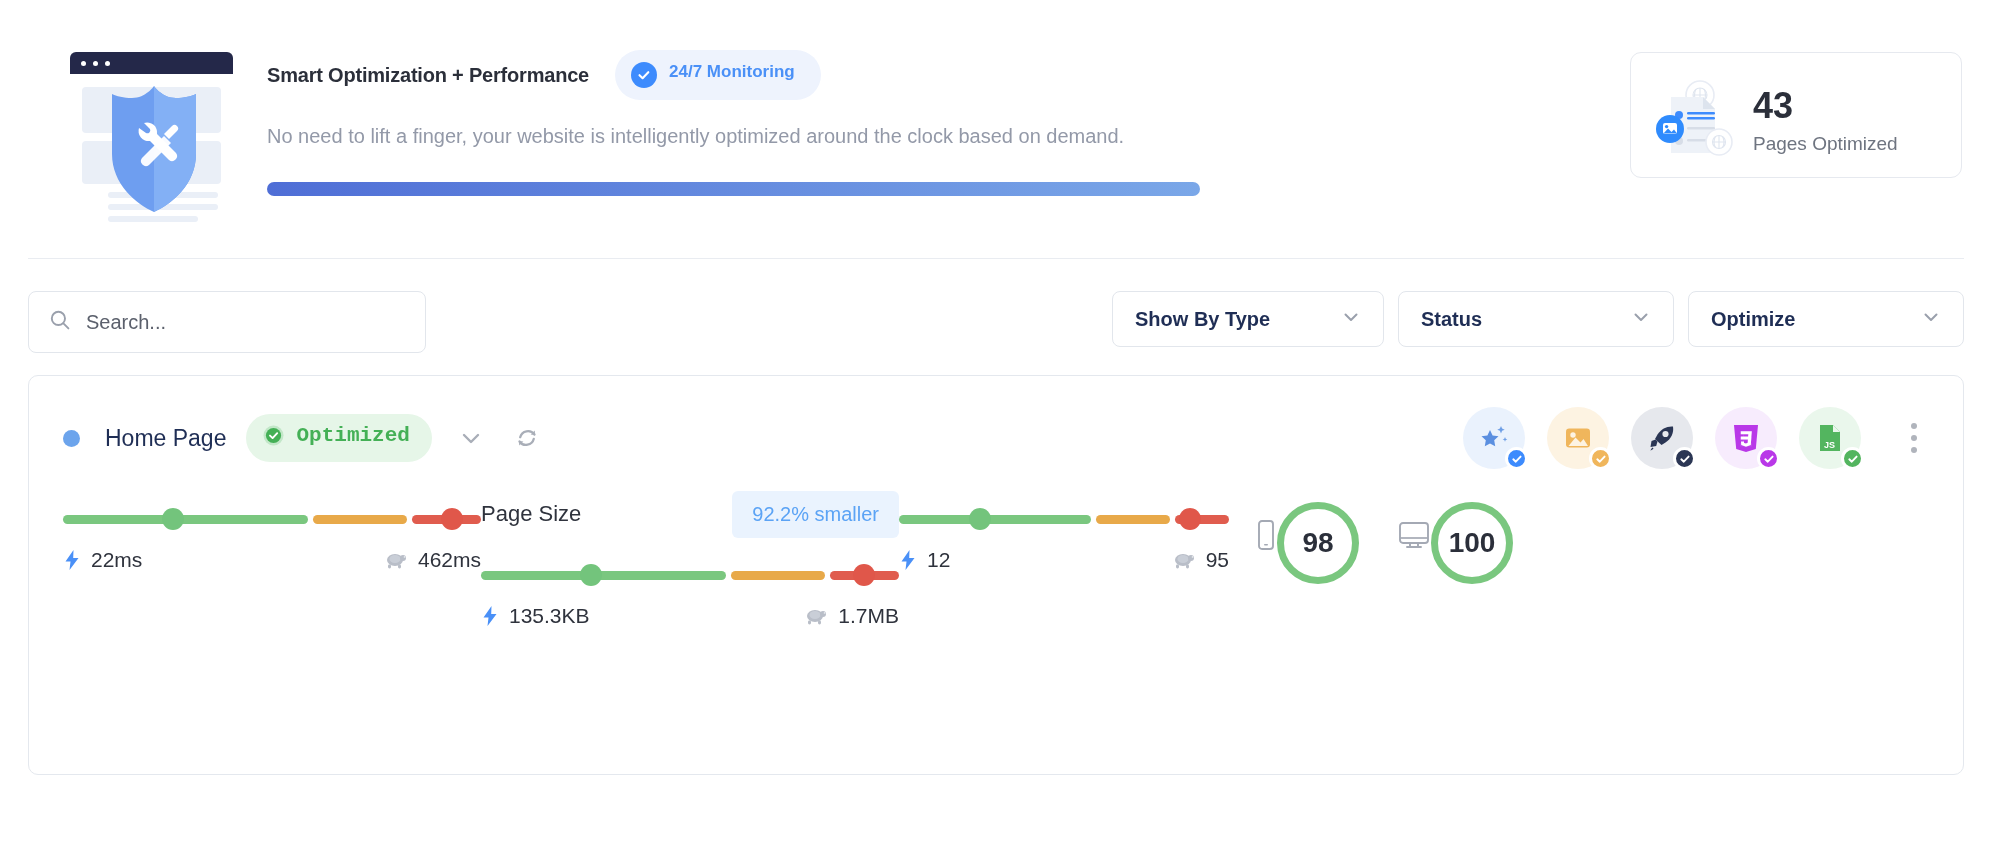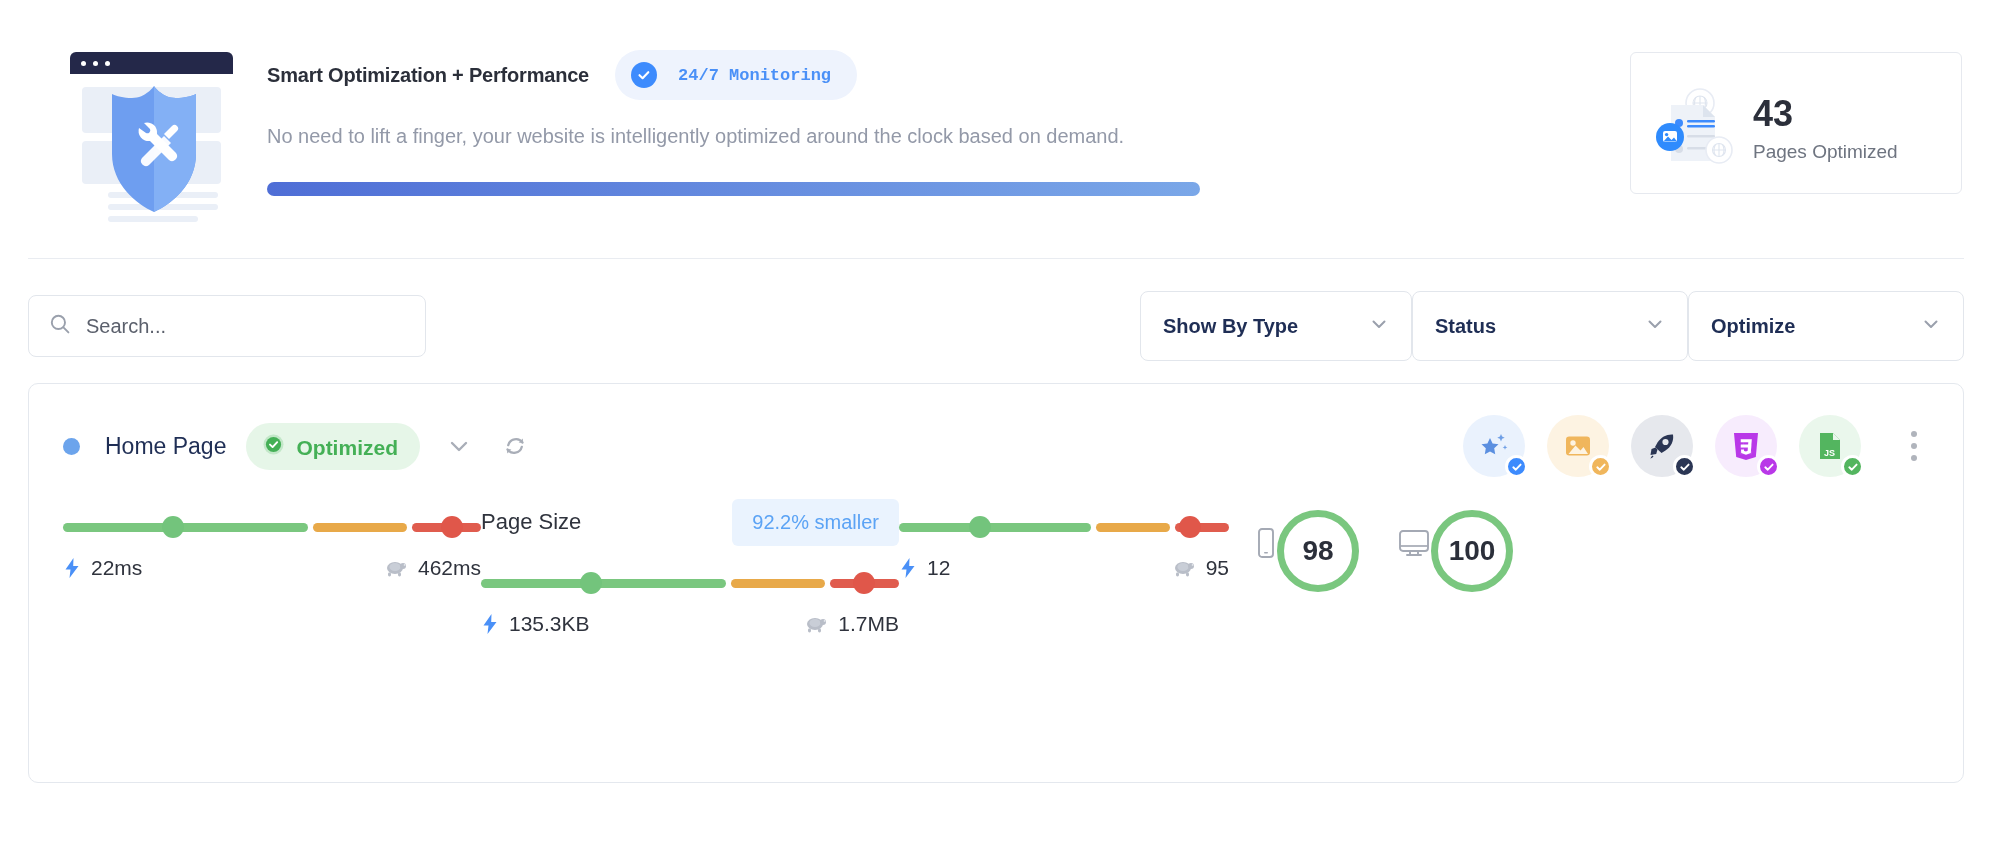--- a/index.html
+++ b/index.html
@@ -54,76 +54,76 @@
     width: 96px; height: 130px;
     z-index: 3;
   }
   .hero-main { flex: 1 1 auto; padding-left: 22px; min-width: 0; }
   .hero-titlerow { display: flex; align-items: center; gap: 26px; margin-top: 6px; }
   .hero-title {
     font-size: 20px; font-weight: 700; color: #2b2f3a; letter-spacing: -0.2px;
     white-space: nowrap;
   }
   .badge-monitor {
-    display: inline-flex; align-items: center; gap: 21px;
+    display: inline-flex; gap: 12px;
     background: #eef3fd; border-radius: 30px;
     padding: 12px 26px 12px 16px;
-    font-family: Liberation Mono, monospace;
   }
   .chk-circle {
     width: 26px; height: 26px; border-radius: 50%;
     background: #3d8bfd; display: flex; align-items: center; justify-content: center;
     flex: 0 0 26px;
   }
   .badge-monitor-text { font-size: 17px; font-weight: 700; color: #4a90f7; white-space: nowrap; }
   .hero-sub {
     font-size: 20px; color: #9399a8; margin-top: 22px; line-height: 1.4;
   }
   .hero-progress-wrap {
     margin-top: 32px; width: 933px; max-width: 100%;
   }
   .hero-progress {
     height: 14px; border-radius: 7px;
     background: linear-gradient(to right, #4f6ed6 0%, #7aa7e8 100%);
   }
   .pages-card {
-    flex: 0 0 332px; width: 332px; height: 142px;
-    border: 1px solid #e6e9ef; border-radius: 6px;
+    flex: 0 0 332px; width: 332px; height: 126px;
+    border: 1px solid #e6e9ef; border-radius: 11px;
     display: flex; align-items: center; gap: 10px;
     padding: 12px 18px 0 22px;
     margin-top: 8px;
   }
   .pages-illus { width: 90px; height: 88px; flex: 0 0 90px; position: relative; }
   .pages-num { font-size: 36px; font-weight: 700; color: #2b2f3a; line-height: 1; }
   .pages-lbl { font-size: 19px; color: #6e7480; margin-top: 9px; }
 
   .divider { height: 1px; background: #e9ecf1; margin: 0 28px; }
 
   
   .filters {
-    display: flex; align-items: center;
+    display: flex; align-items: flex-start;
     padding: 32px 28px 0 28px;
+    gap: 14px;
   }
   .search-box {
     width: 398px; height: 62px;
     border: 1px solid #e2e6ec; border-radius: 8px;
     display: flex; align-items: center; gap: 15px;
     padding: 0 20px;
     background: #fff;
   }
   .search-input {
     border: none; outline: none; background: transparent;
     font-family: "Liberation Sans", sans-serif;
     font-size: 20px; color: #5b606c; font-weight: 400;
     width: 100%; height: 100%;
   }
   .search-input::placeholder { color: #5b606c; }
   .filters-spacer { flex: 1 1 auto; }
   .dd {
-    height: 70px; border: 1px solid #e2e6ec; border-radius: 8px;
+    height: 56px; border: 1px solid #e2e6ec; border-radius: 8px;
     display: flex; align-items: center; justify-content: space-between;
     padding: 15px 22px; gap: 16px; background: #fff;
   }
   .dd-type { width: 272px; }
   .dd-status { width: 276px; }
   .dd-optimize { width: 276px; }
   .dd-label { font-size: 20px; font-weight: 700; color: #1f2e55; white-space: nowrap; }
 
   
   .page-card {
@@ -133,24 +133,25 @@
     background: #fff;
   }
   .card-top {
     display: flex; align-items: center;
     padding: 28px 34px 0 34px;
     height: 96px;
   }
   .blue-dot { width: 17px; height: 17px; border-radius: 50%; background: #6ca4ec; flex: 0 0 17px; }
   .page-name { font-size: 23px; font-weight: 400; color: #1f2e55; margin-left: 25px; white-space: nowrap; }
   .badge-opt {
-    display: inline-flex; align-items: flex-end; gap: 11px;
+    display: inline-flex; align-items: flex-start; gap: 11px;
     background: #e6f6e8; border-radius: 26px;
     padding: 10px 22px 10px 16px;
     margin-left: 20px;
+    font-family: Liberation Mono, monospace;
   }
   .badge-opt-text { font-size: 21px; font-weight: 700; color: #44b056; white-space: nowrap; }
   .icon-btn-plain {
     margin-left: 22px; display: flex; align-items: center; justify-content: center;
     width: 34px; height: 34px;
   }
   .card-top-spacer { flex: 1 1 auto; }
   .opt-icons { display: flex; align-items: center; gap: 22px; }
   .opt-icon {
     width: 62px; height: 62px; border-radius: 50%;

